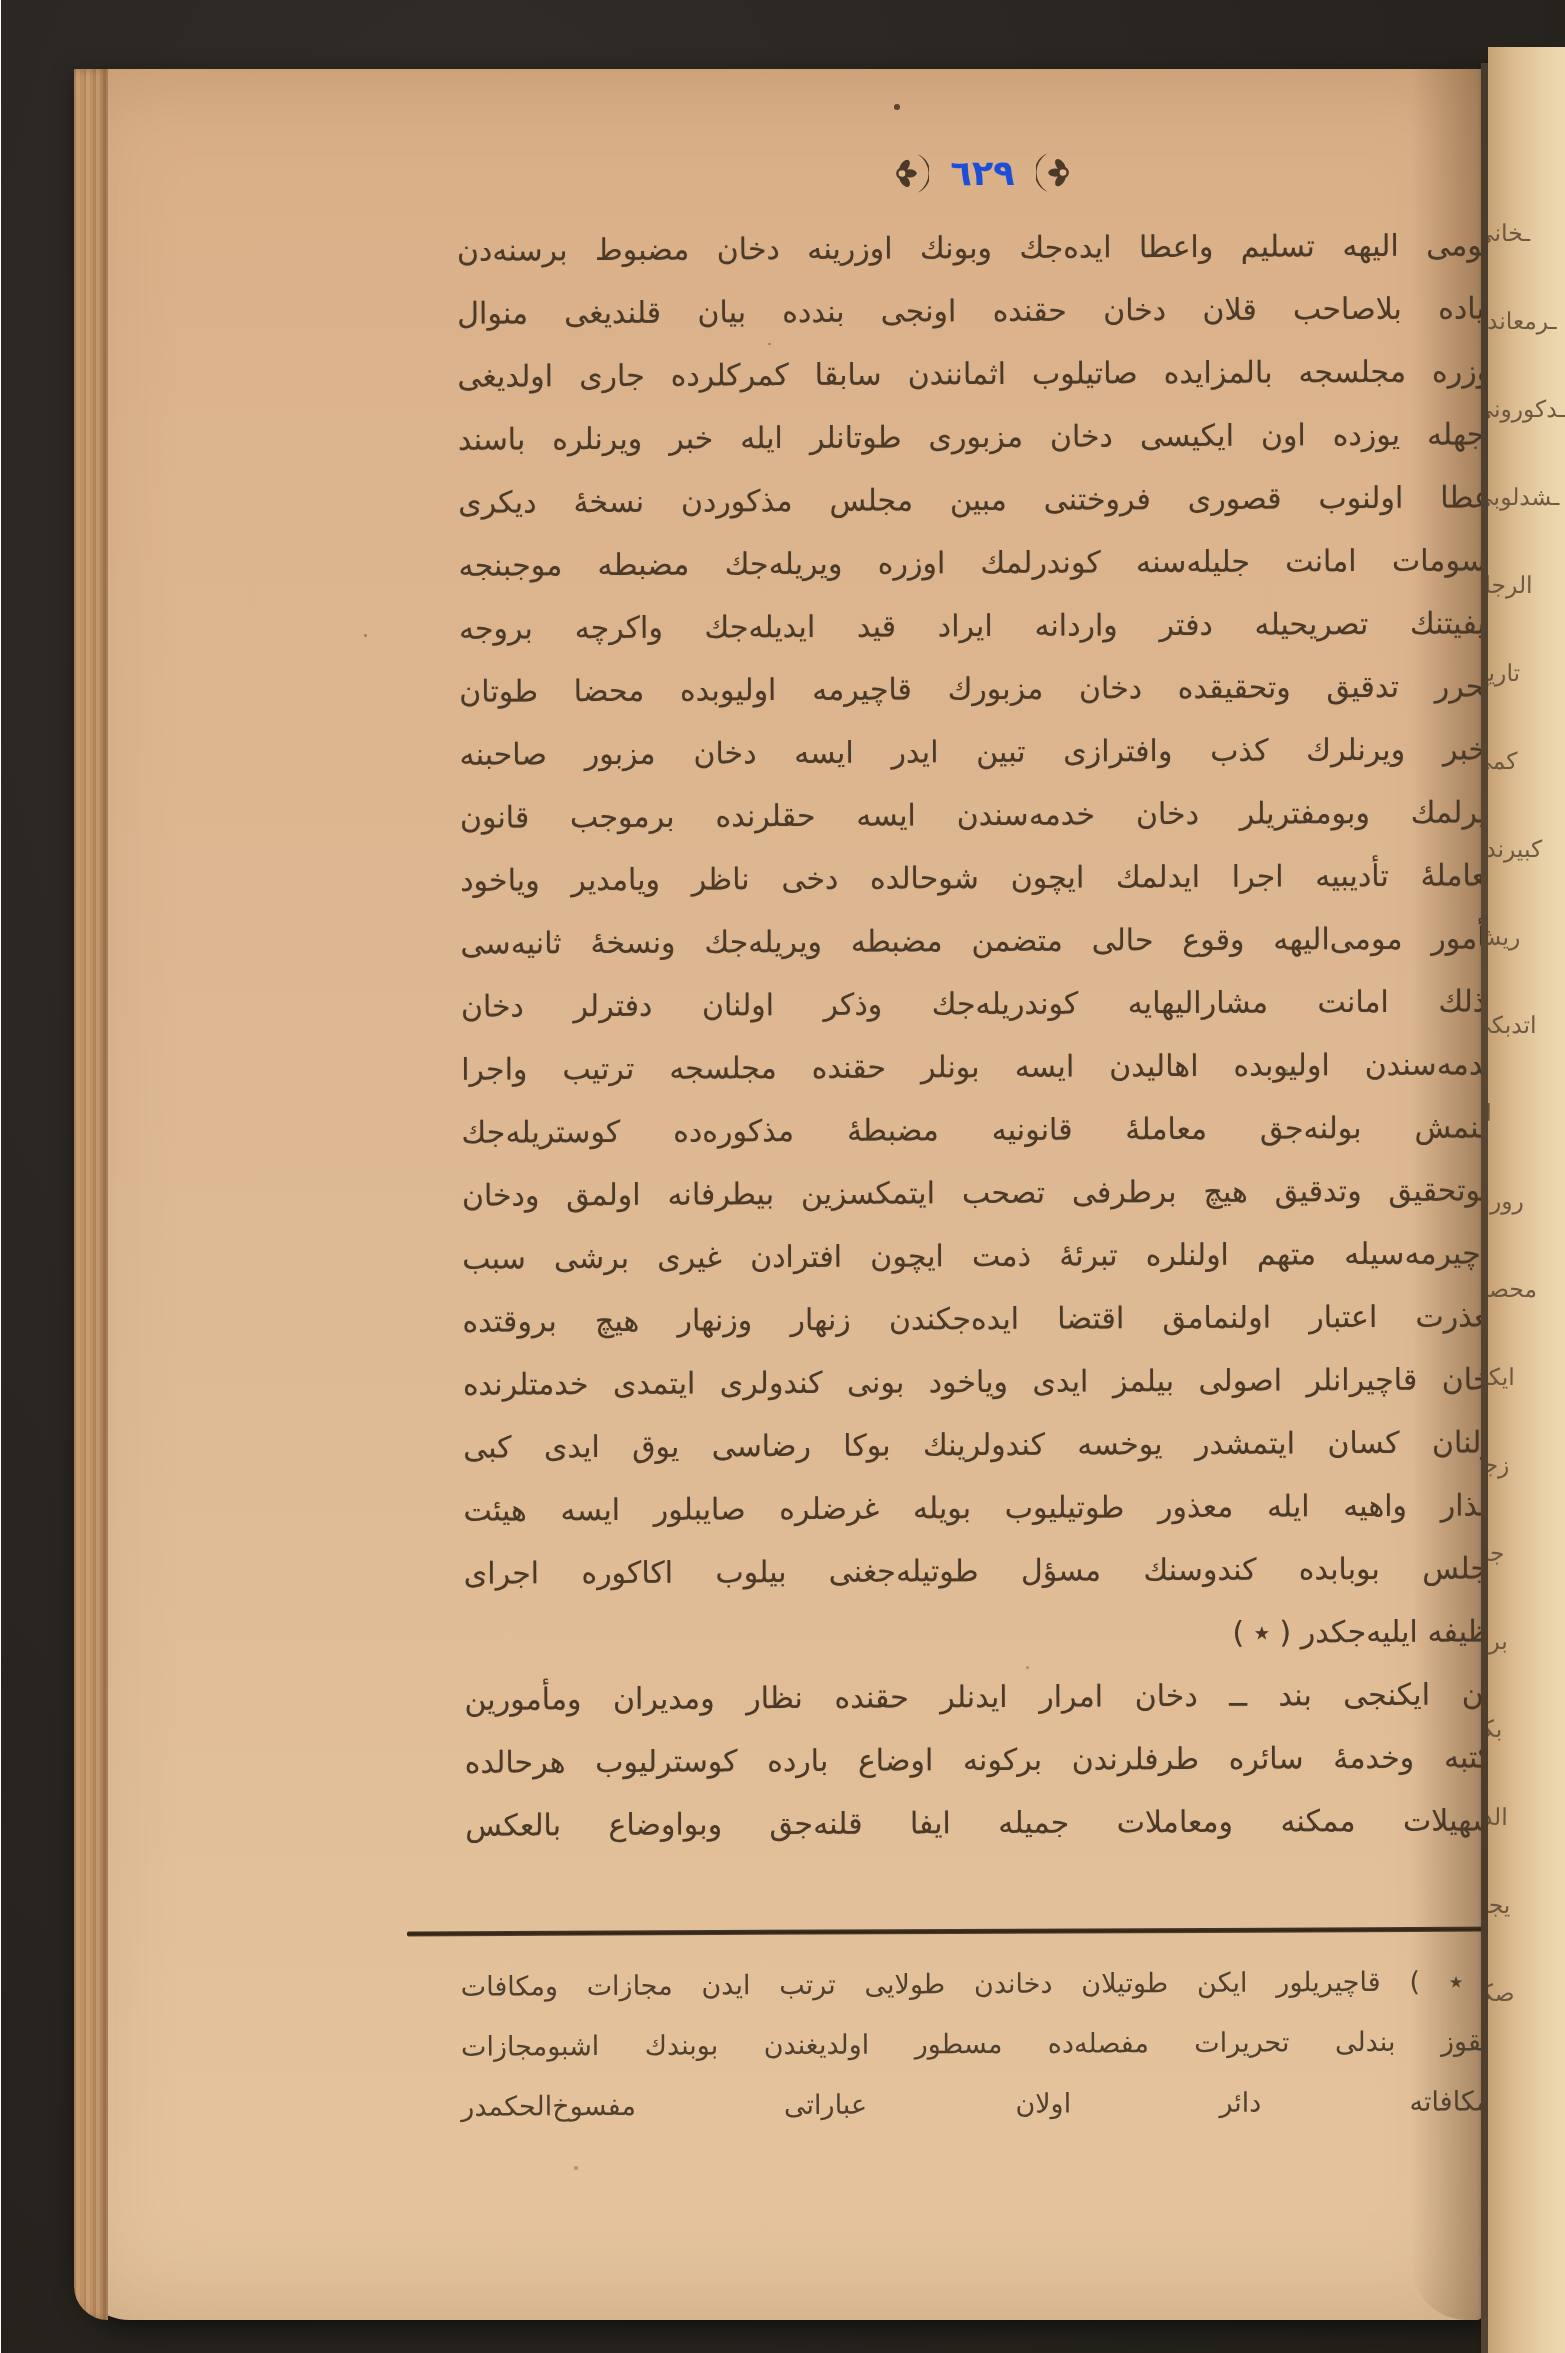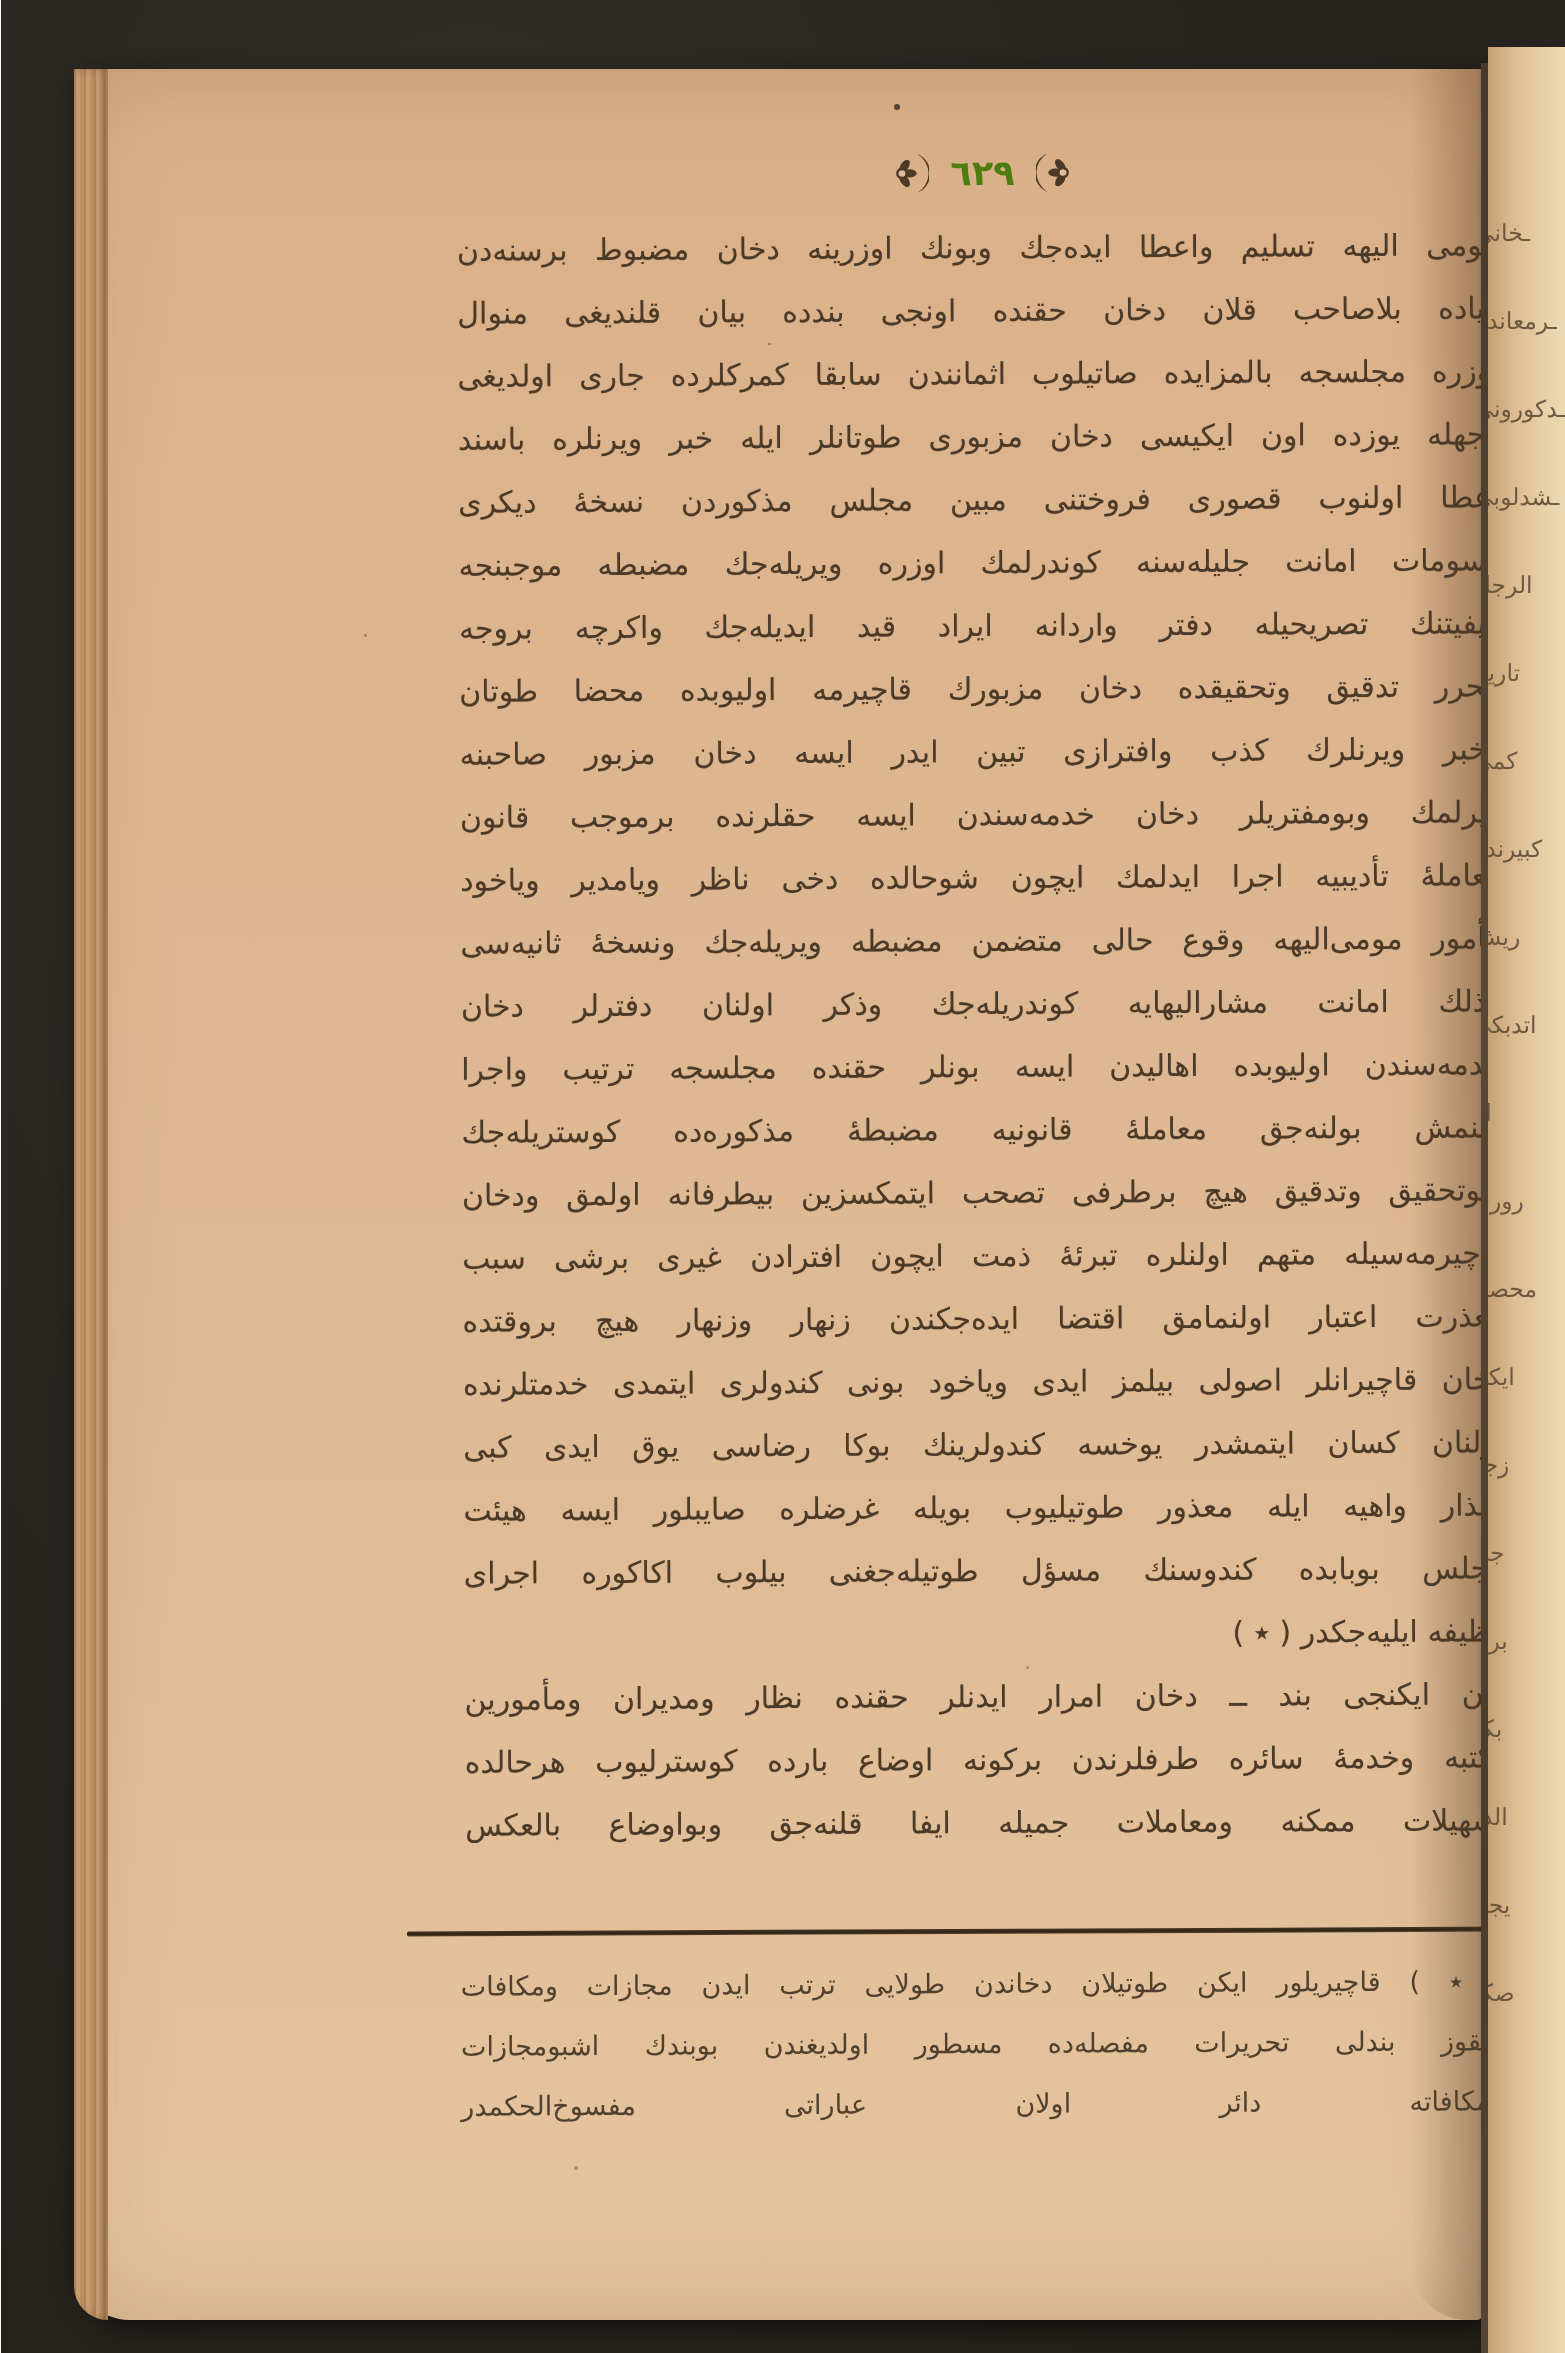--- a/index.html
+++ b/index.html
@@ -26,21 +26,21 @@
     border-radius:2.4px 0 0 56px;
     box-shadow:inset -4.8px 0 8px rgba(80,50,25,.35);
   }
   
   .page-header{
     position:absolute;top:152px;right:63px;width:1041px;
     display:flex;justify-content:center;align-items:center;gap:21px;
     transform:rotate(-.3deg);
   }
   .folio-number{
-    font-size:35px;font-weight:bold;color:#4d7c0f;letter-spacing:4.8px;
+    font-size:35px;font-weight:bold;color:#1d4ed8;letter-spacing:4.8px;
   }
   .fleuron svg{display:block;}
   
   .page-text{
     position:absolute;top:216px;right:63px;width:1042px;
     direction:rtl;transform:rotate(-.3deg);
     color:#4c3a28;font-size:30px;line-height:63px;
     text-shadow:0 0 0.8px rgba(76,58,40,.4);
   }
   .page-line{

